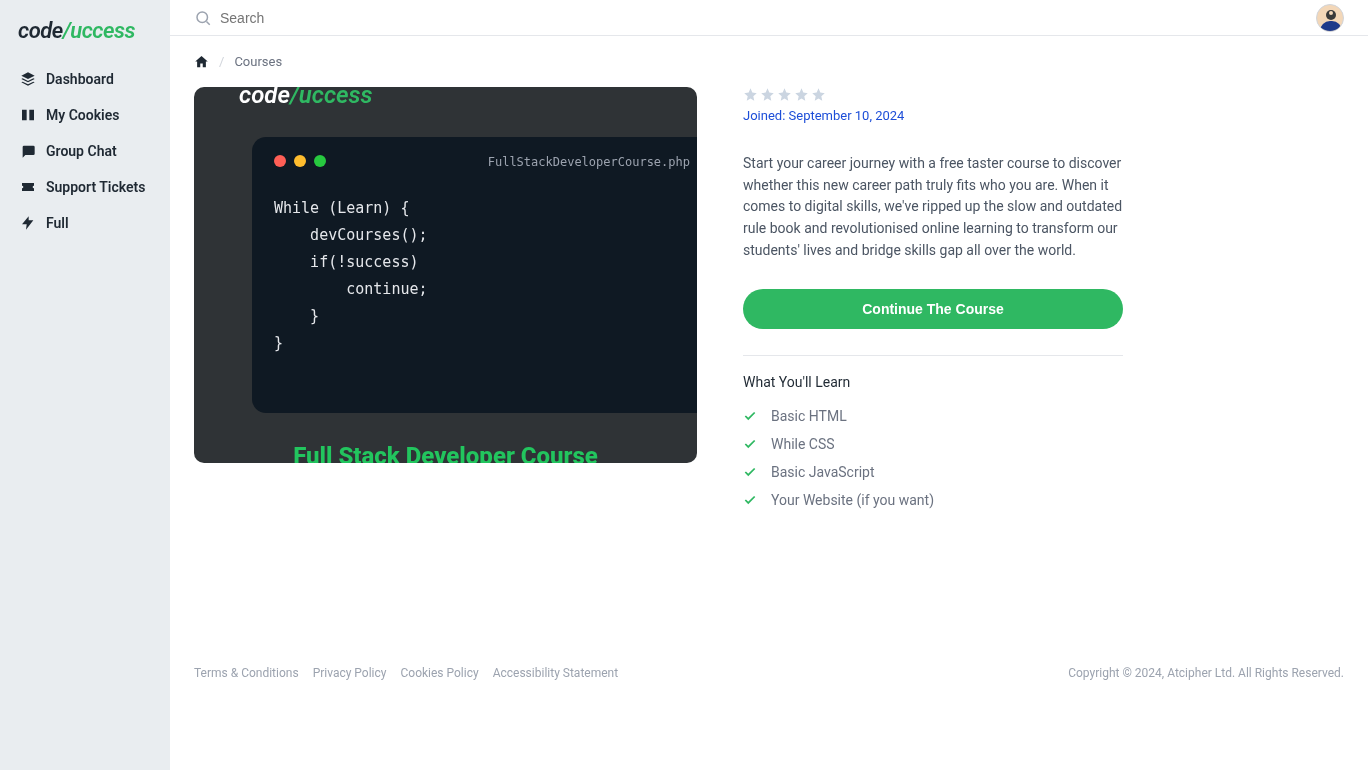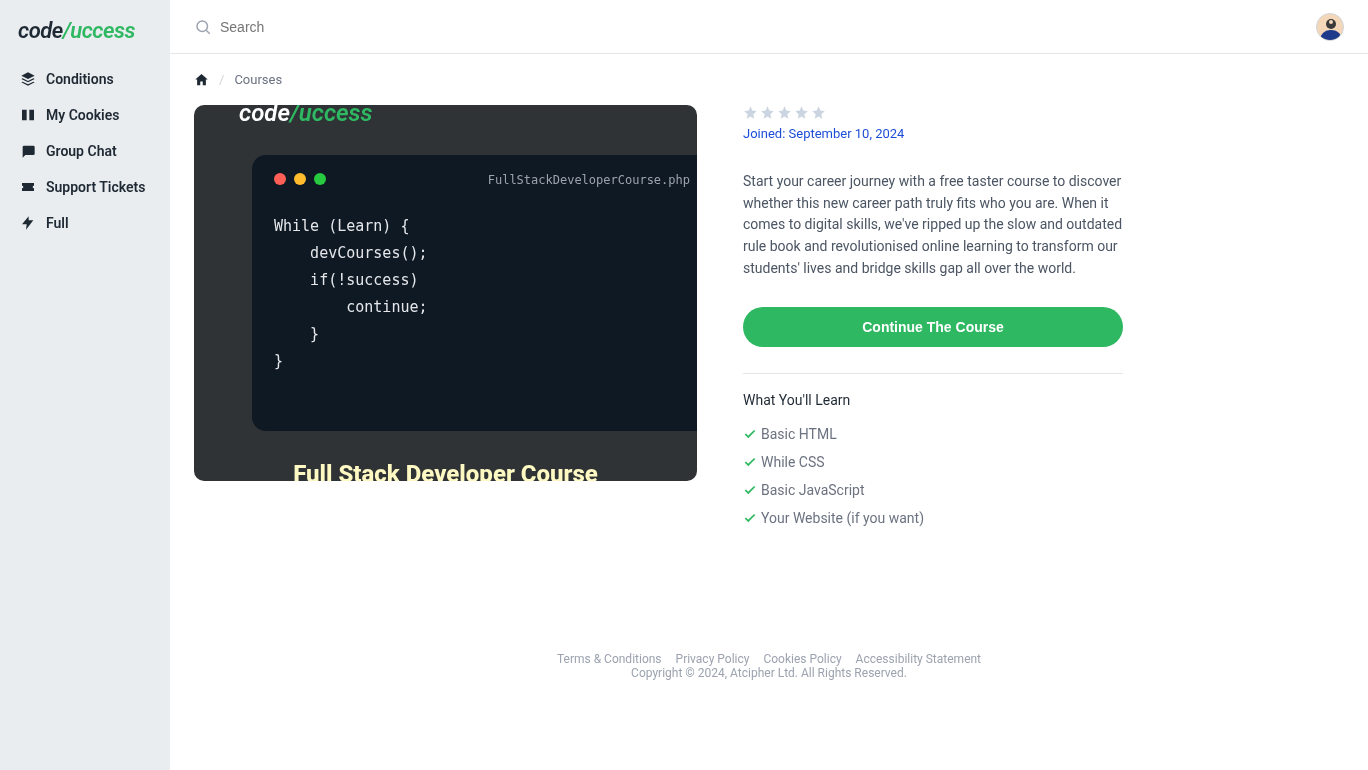--- a/index.html
+++ b/index.html
@@ -44,21 +44,21 @@
     height: 16px;
     margin-right: 10px;
     display: inline-flex;
     align-items: center;
     justify-content: center;
   }
 
   
   .main { flex: 1; display: flex; flex-direction: column; min-width: 0; }
   .topbar {
-    height: 54px;
+    height: 36px;
     border-bottom: 1px solid #e5e7eb;
     display: flex;
     align-items: center;
     padding: 0 24px;
     gap: 8px;
   }
   .search-wrap { display: flex; align-items: center; gap: 8px; flex: 1; }
   .search-input {
     border: none;
     outline: none;
@@ -148,21 +148,21 @@
     font-size: 12px;
     color: #9ca3af;
   }
   .code-lines { white-space: pre; line-height: 1.8; font-size: 15px; }
   .ci-caption {
     position: absolute;
     bottom: -6px; left: 0; right: 0;
     text-align: center;
     font-size: 24px;
     font-weight: 800;
-    color: #fef9c3;
+    color: #22c55e;
     line-height: 1.05;
   }
 
   .course-info { flex: 1; max-width: 380px; }
   .rating { display: flex; gap: 2px; margin-bottom: 6px; }
   .star-icon { width: 15px; height: 15px; fill: #cbd5e1; }
   .course-title { font-size: 26px; font-weight: 800; letter-spacing: -0.5px; margin-bottom: 4px; }
   .course-joined { font-size: 13px; color: #1d4ed8; margin-bottom: 30px; }
   .course-desc { font-size: 14px; line-height: 1.55; color: #4b5563; margin-bottom: 28px; }
   .btn-primary {
@@ -175,33 +175,32 @@
     padding: 12px 0;
     font-size: 14px;
     font-weight: 700;
     cursor: pointer;
     margin-bottom: 26px;
     margin-top: 17px;
   }
   .divider { border-top: 1px solid #e5e7eb; margin-bottom: 18px; }
   .learn-title { font-size: 14px; font-weight: 400; margin-bottom: 12px; }
   .learn-list { list-style: none; }
-  .learn-list li { display: flex; align-items: center; gap: 4px; padding: 6px 0; color: #6b7280; font-size: 14px; }
+  .learn-list li { display: flex; align-items: center; gap: 14px; padding: 6px 0; color: #6b7280; font-size: 14px; }
   .check-icon { width: 14px; height: 14px; }
 
   
   .footer {
     margin-top: auto;
     display: flex;
     align-items: center;
     justify-content: space-between;
     padding: 22px 0 90px 0;
     font-size: 12px;
     color: #9ca3af;
-    flex-direction: column;
   }
   .footer-links { display: flex; gap: 14px; }
   .footer-links a { color: #9ca3af; text-decoration: none; cursor: pointer; }
 
   svg { display: block; }
 </style>
 </head>
 <body>
 
 <div class="app">
@@ -210,21 +209,21 @@
     <div class="logo">
       <span>code</span><span class="accent">/uccess</span>
     </div>
     <ul class="nav">
       <li>
         <span class="nav-icon">
           <svg viewBox="0 0 24 24" width="16" height="16" fill="#1f2933">
               <path d="M12 2l10 5-10 5L2 7l10-5zm0 13l8-4 2 1-10 5L2 12l2-1 8 4zm0 5l8-4 2 1-10 5L2 17l2-1 8 4z"></path>
             </svg>
         </span>
-        <span>Conditions</span>
+        <span>Dashboard</span>
       </li>
       <li>
         <span class="nav-icon">
           <svg viewBox="0 0 24 24" width="16" height="16" fill="#1f2933">
               <path d="M3 4h7v16H3V4zm11 0h7v16h-7V4z"></path>
             </svg>
         </span>
         <span>My Cookies</span>
       </li>
       <li>

